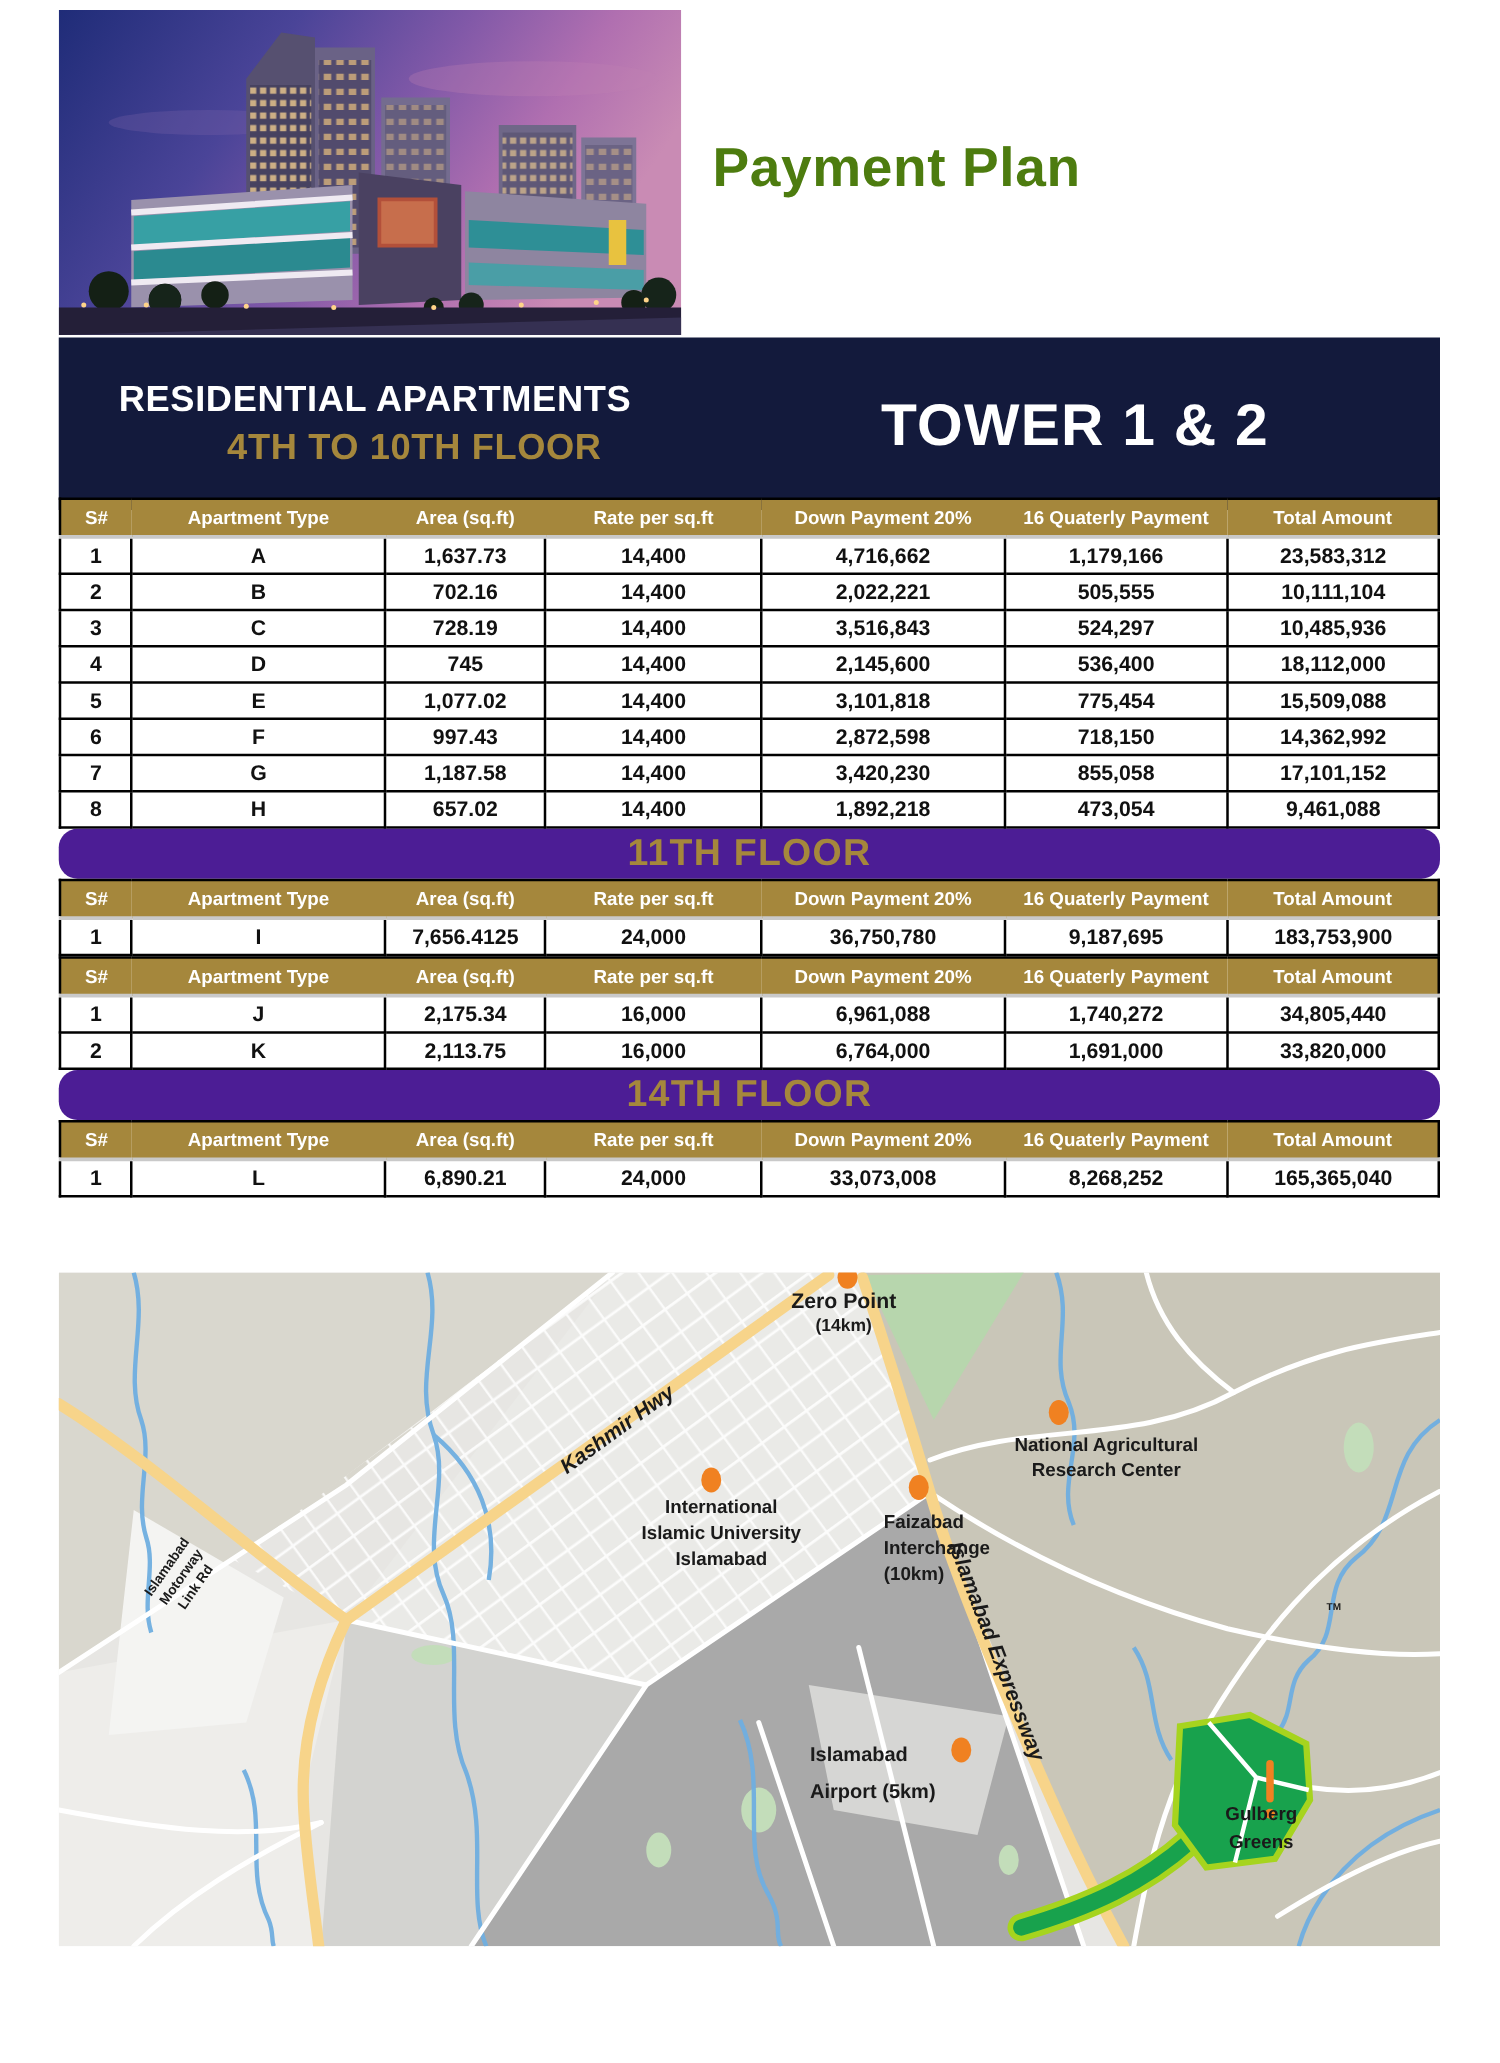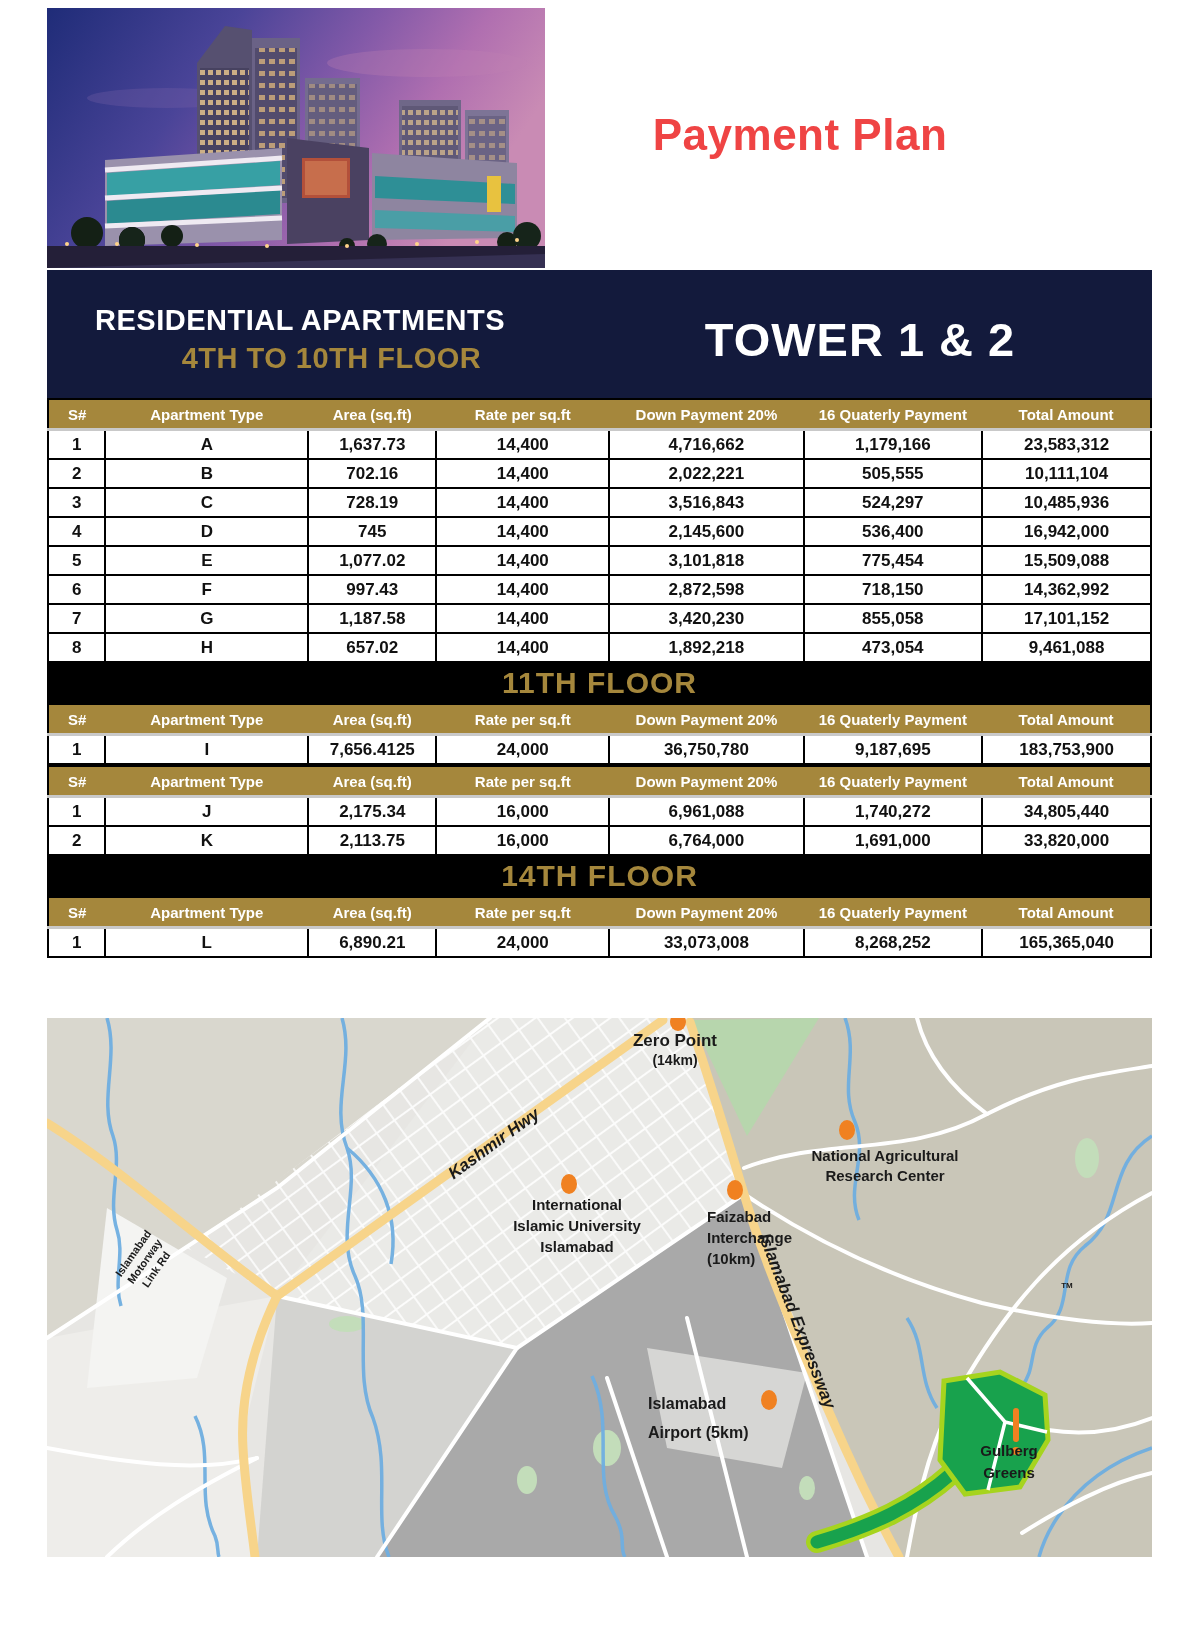--- a/index.html
+++ b/index.html
@@ -2,38 +2,38 @@
 <html><head>
 <meta charset="utf-8">
 <style>
   html,body { margin:0; padding:0; background:#fff; }
   body { width:1200px; height:1650px; font-family:"Liberation Sans",sans-serif; position:relative; }
   .page { position:relative; width:1200px; height:1650px; overflow:hidden; background:#fff; }
 
   .photo { position:absolute; left:47px; top:8px; width:498px; height:260px; }
   .photo svg { display:block; }
 
-  .title { position:absolute; left:570px; top:110px; width:460px; margin:0; text-align:center;
-           font-size:44px; font-weight:bold; color:#ef4444; letter-spacing:.5px; }
+  .title { position:absolute; left:570px; top:110px; width:460px; margin:0; text-align:left;
+           font-size:44px; font-weight:bold; color:#4d7c0f; letter-spacing:.5px; }
 
   .navy-head { position:absolute; left:47px; top:270px; width:1105px; height:138px;
                background:#131A3C; display:flex; align-items:center; }
   .nh-left { width:473px; padding-left:48px; }
   .nh1 { color:#ffffff; font-size:29px; font-weight:bold; letter-spacing:.5px; }
   .nh2 { color:#A5873C; font-size:29px; font-weight:bold; margin-top:5px; letter-spacing:.5px;text-align:center; }
   .nh-right { flex:1; text-align:center; color:#ffffff; font-size:47px; font-weight:bold; letter-spacing:1px; }
 
   #tables { position:absolute; left:47px; top:398px; width:1105px; }
   table.ptable { width:100%; border-collapse:collapse; table-layout:fixed; border:2px solid #000; }
   table.ptable th { background:#A5873C; color:#fff; font-size:15px; font-weight:bold;
                     height:26px; padding:1px 2px; border:0; border-bottom:3px solid #C9C9C9; }
   table.ptable td { border:2px solid #000; background:#fff; color:#111; text-align:center;
                     font-size:17px; font-weight:bold; height:25px; padding:1px 2px; line-height:1.05; }
-  .band { background:#000000; color:#A5873C; text-align:center; font-size:30px; font-weight:bold;
-          height:40px; line-height:40px; letter-spacing:1px; }
+  .band { background:#4c1d95; color:#A5873C; text-align:center; font-size:30px; font-weight:bold;
+          height:40px; line-height:40px; letter-spacing:1px;border-radius:15px; }
 
   .map { position:absolute; left:47px; top:1018px; width:1105px; height:539px; }
   .map svg { display:block; }
   .map text { font-family:"Liberation Sans",sans-serif; font-weight:bold; fill:#1a1a1a; }
 </style>
 </head>
 <body>
 
 <div class="page">
 
@@ -163,21 +163,21 @@
             <td>524,297</td>
             <td>10,485,936</td>
           </tr>
           <tr>
             <td>4</td>
             <td>D</td>
             <td>745</td>
             <td>14,400</td>
             <td>2,145,600</td>
             <td>536,400</td>
-            <td>16,942,000</td>
+            <td>18,112,000</td>
           </tr>
           <tr>
             <td>5</td>
             <td>E</td>
             <td>1,077.02</td>
             <td>14,400</td>
             <td>3,101,818</td>
             <td>775,454</td>
             <td>15,509,088</td>
           </tr>

